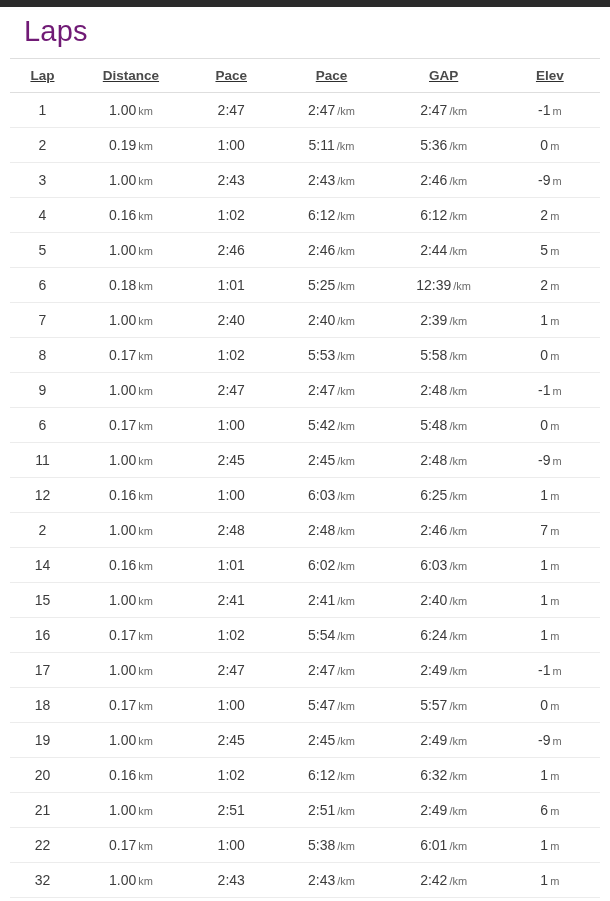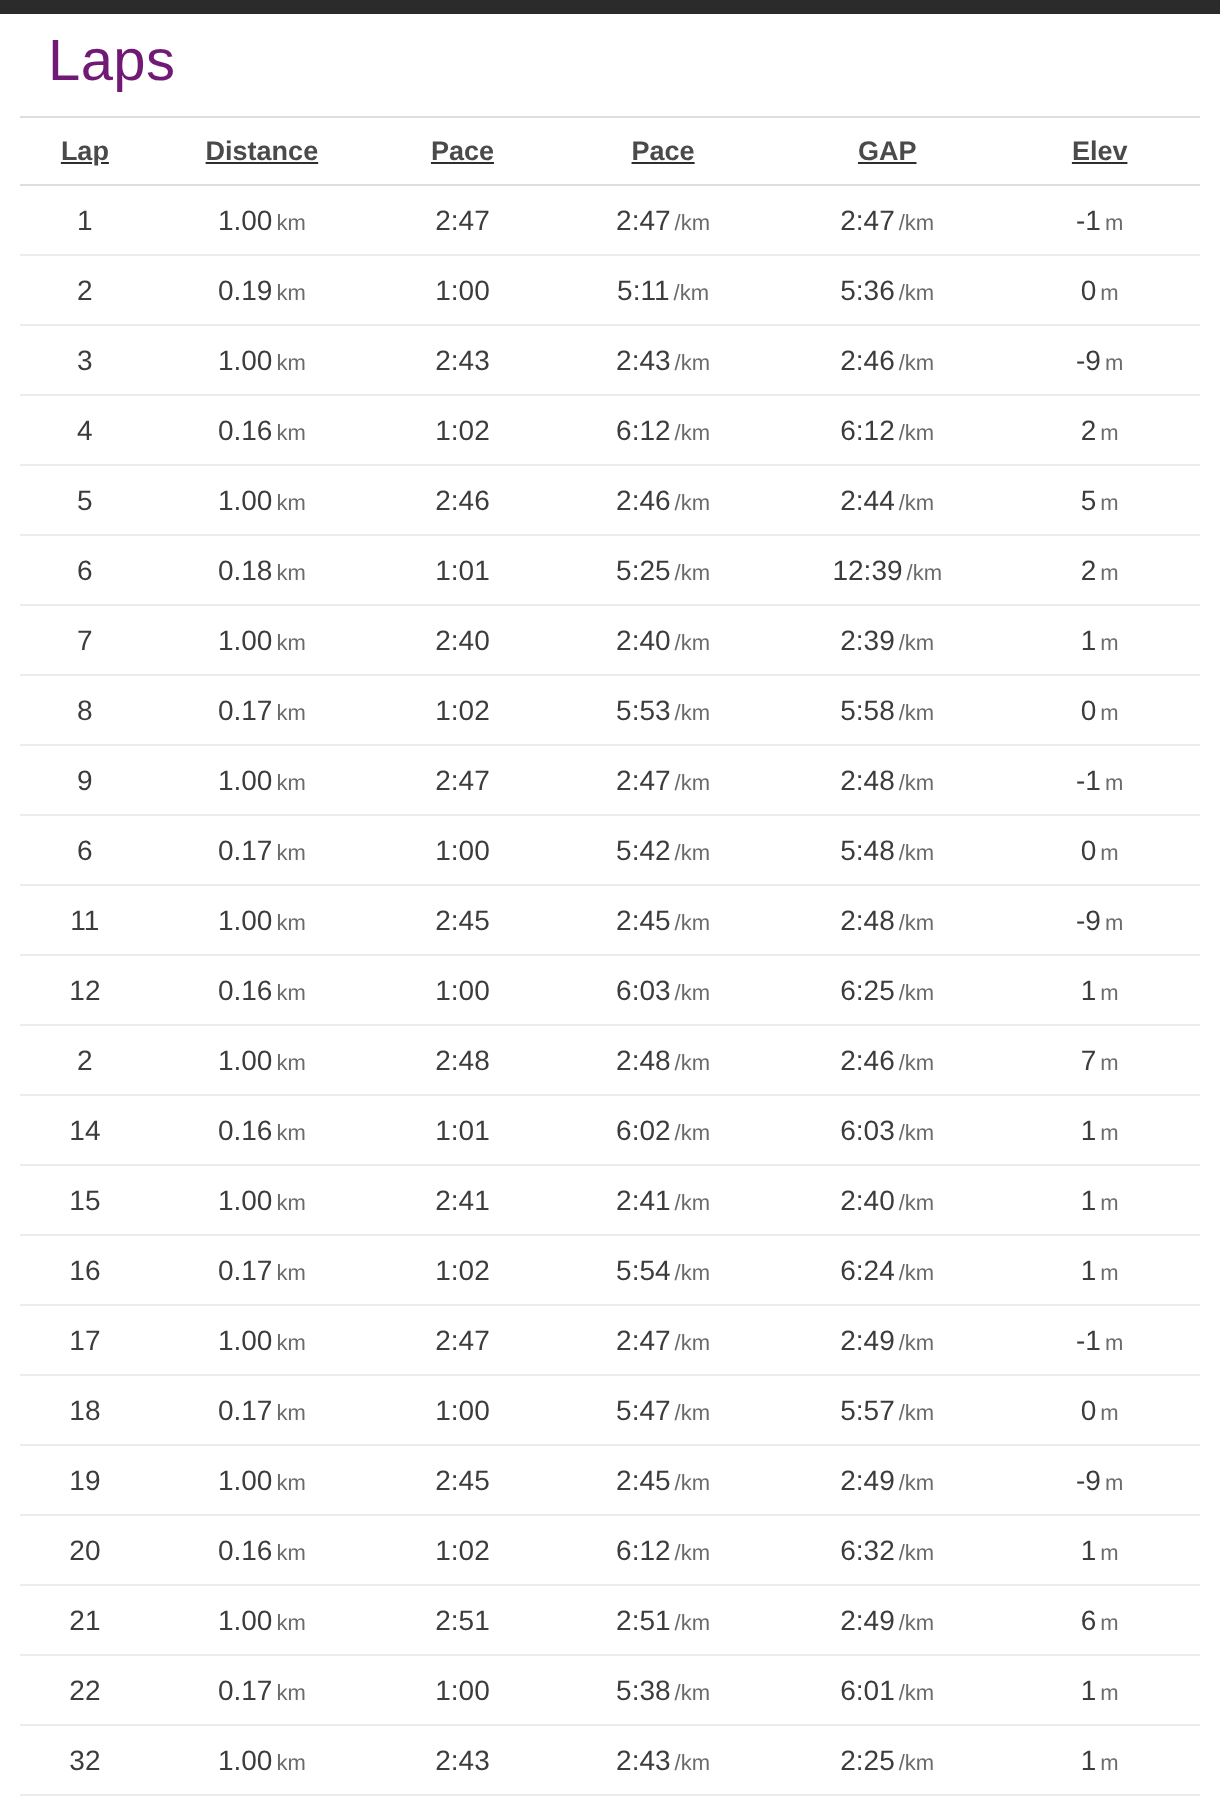--- a/index.html
+++ b/index.html
@@ -278,18 +278,18 @@
           <td class="time"><span class="cellwrap"><span>1:00</span></span></td>
           <td class="pace"><span class="cellwrap"><span>5:38</span><span class="unit">/km</span></span></td>
           <td class="gap"><span class="cellwrap"><span>6:01</span><span class="unit">/km</span></span></td>
           <td class="elev"><span class="cellwrap"><span>1</span><span class="unit">m</span></span></td>
         </tr>
         <tr>
           <td class="lap-num"><span class="cellwrap"><span>32</span></span></td>
           <td class="dist"><span class="cellwrap"><span>1.00</span><span class="unit">km</span></span></td>
           <td class="time"><span class="cellwrap"><span>2:43</span></span></td>
           <td class="pace"><span class="cellwrap"><span>2:43</span><span class="unit">/km</span></span></td>
-          <td class="gap"><span class="cellwrap"><span>2:25</span><span class="unit">/km</span></span></td>
+          <td class="gap"><span class="cellwrap"><span>2:42</span><span class="unit">/km</span></span></td>
           <td class="elev"><span class="cellwrap"><span>1</span><span class="unit">m</span></span></td>
         </tr>
       </tbody>
   </table>
 </div>
 
 </body></html>

